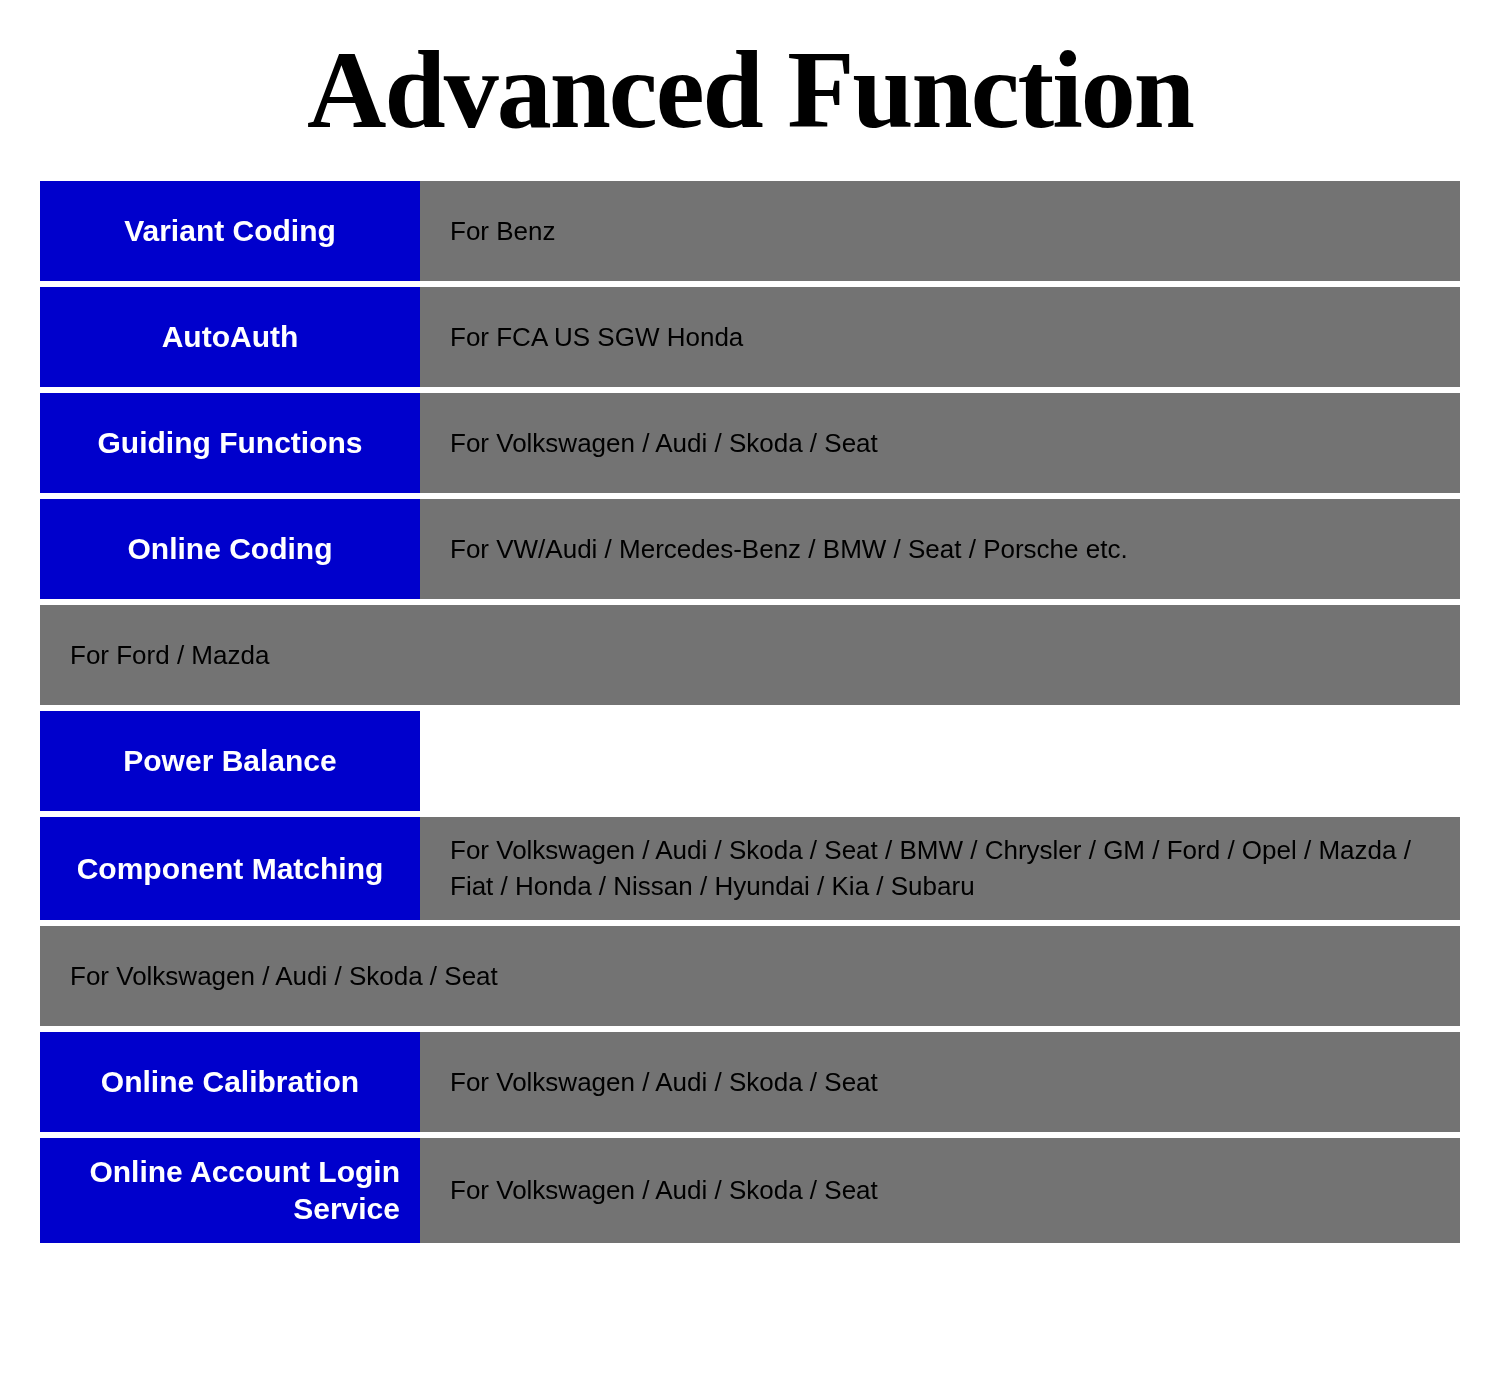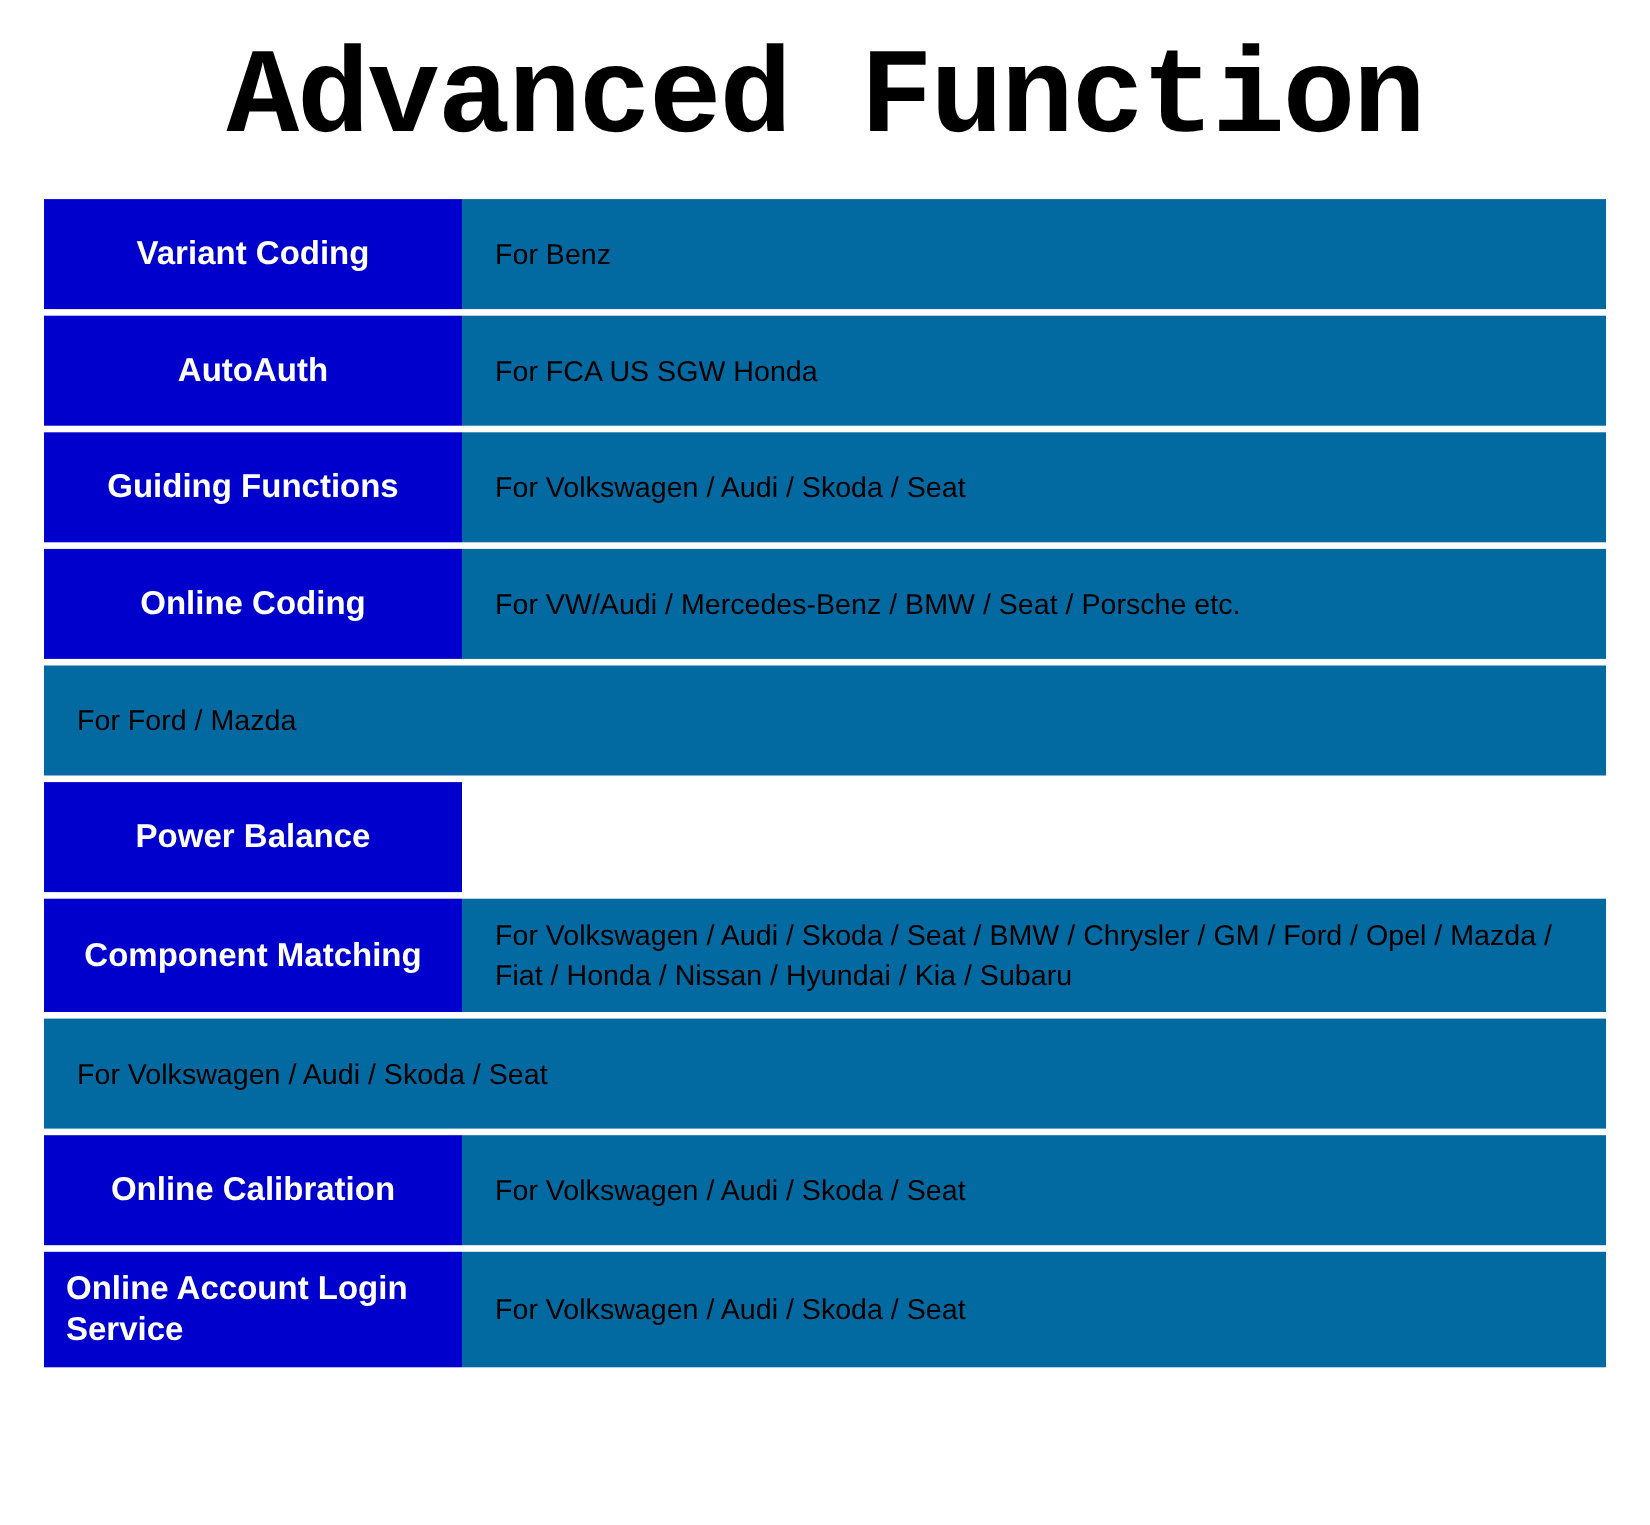--- a/index.html
+++ b/index.html
@@ -18,21 +18,21 @@
     .page-container {
       width: 1500px;
       padding: 30px 40px 40px 40px;
     }
 
     .page-title {
       font-size: 110px;
       font-weight: 900;
       text-align: center;
       color: #000000;
-      font-family: Liberation Mono, monospace;
+      font-family: Liberation Serif, serif;
       line-height: 1.1;
       margin-bottom: 30px;
       letter-spacing: -2px;
     }
 
     .table-container {
       width: 100%;
       border-collapse: separate;
       border-spacing: 0 6px;
     }
@@ -41,32 +41,32 @@
       display: flex;
       margin-bottom: 6px;
       min-height: 100px;
     }
 
     .label-cell {
       background-color: #0000cc;
       color: #ffffff;
       font-weight: bold;
       font-size: 30px;
-      text-align: left;
+      text-align: right;
       display: flex;
       align-items: center;
       justify-content: center;
       padding: 15px 20px;
       min-width: 380px;
       width: 380px;
       line-height: 1.25;
     }
 
     .value-cell {
-      background-color: #0369a1;
+      background-color: #737373;
       color: #000000;
       font-size: 26px;
       display: flex;
       align-items: center;
       padding: 15px 30px;
       flex: 1;
       line-height: 1.4;
     }
   </style>
 </head>

